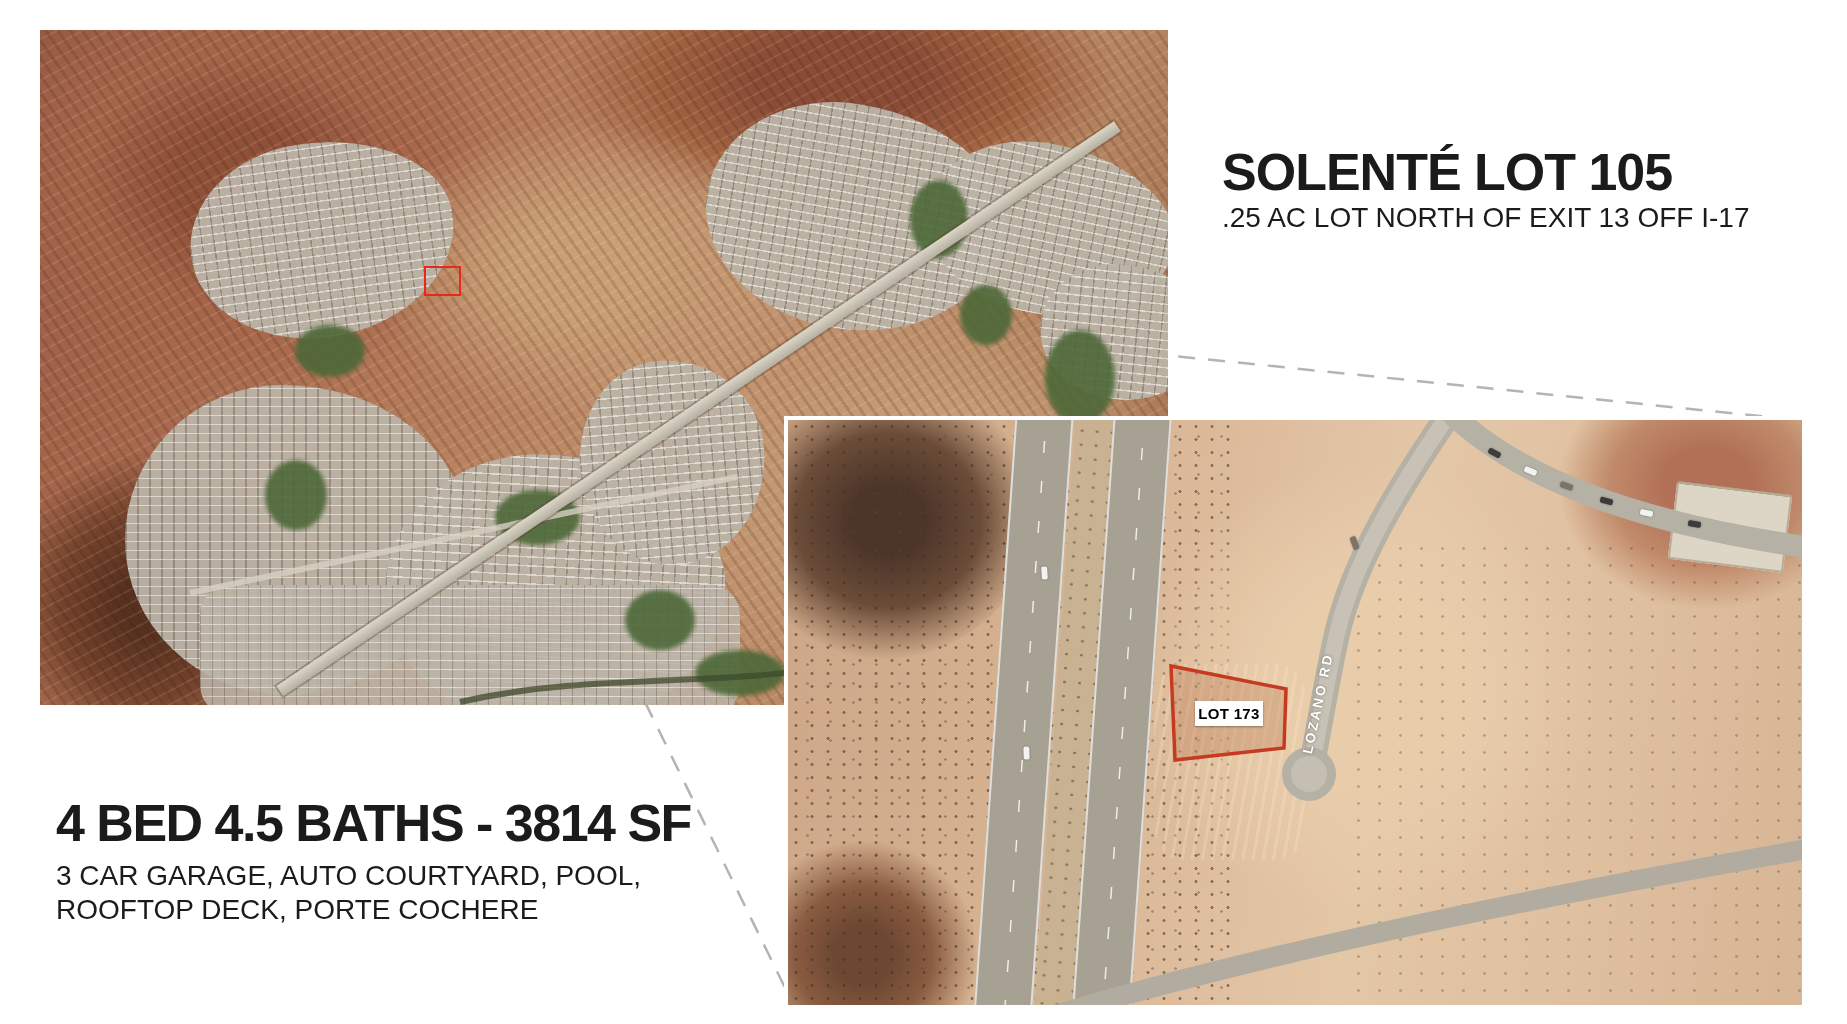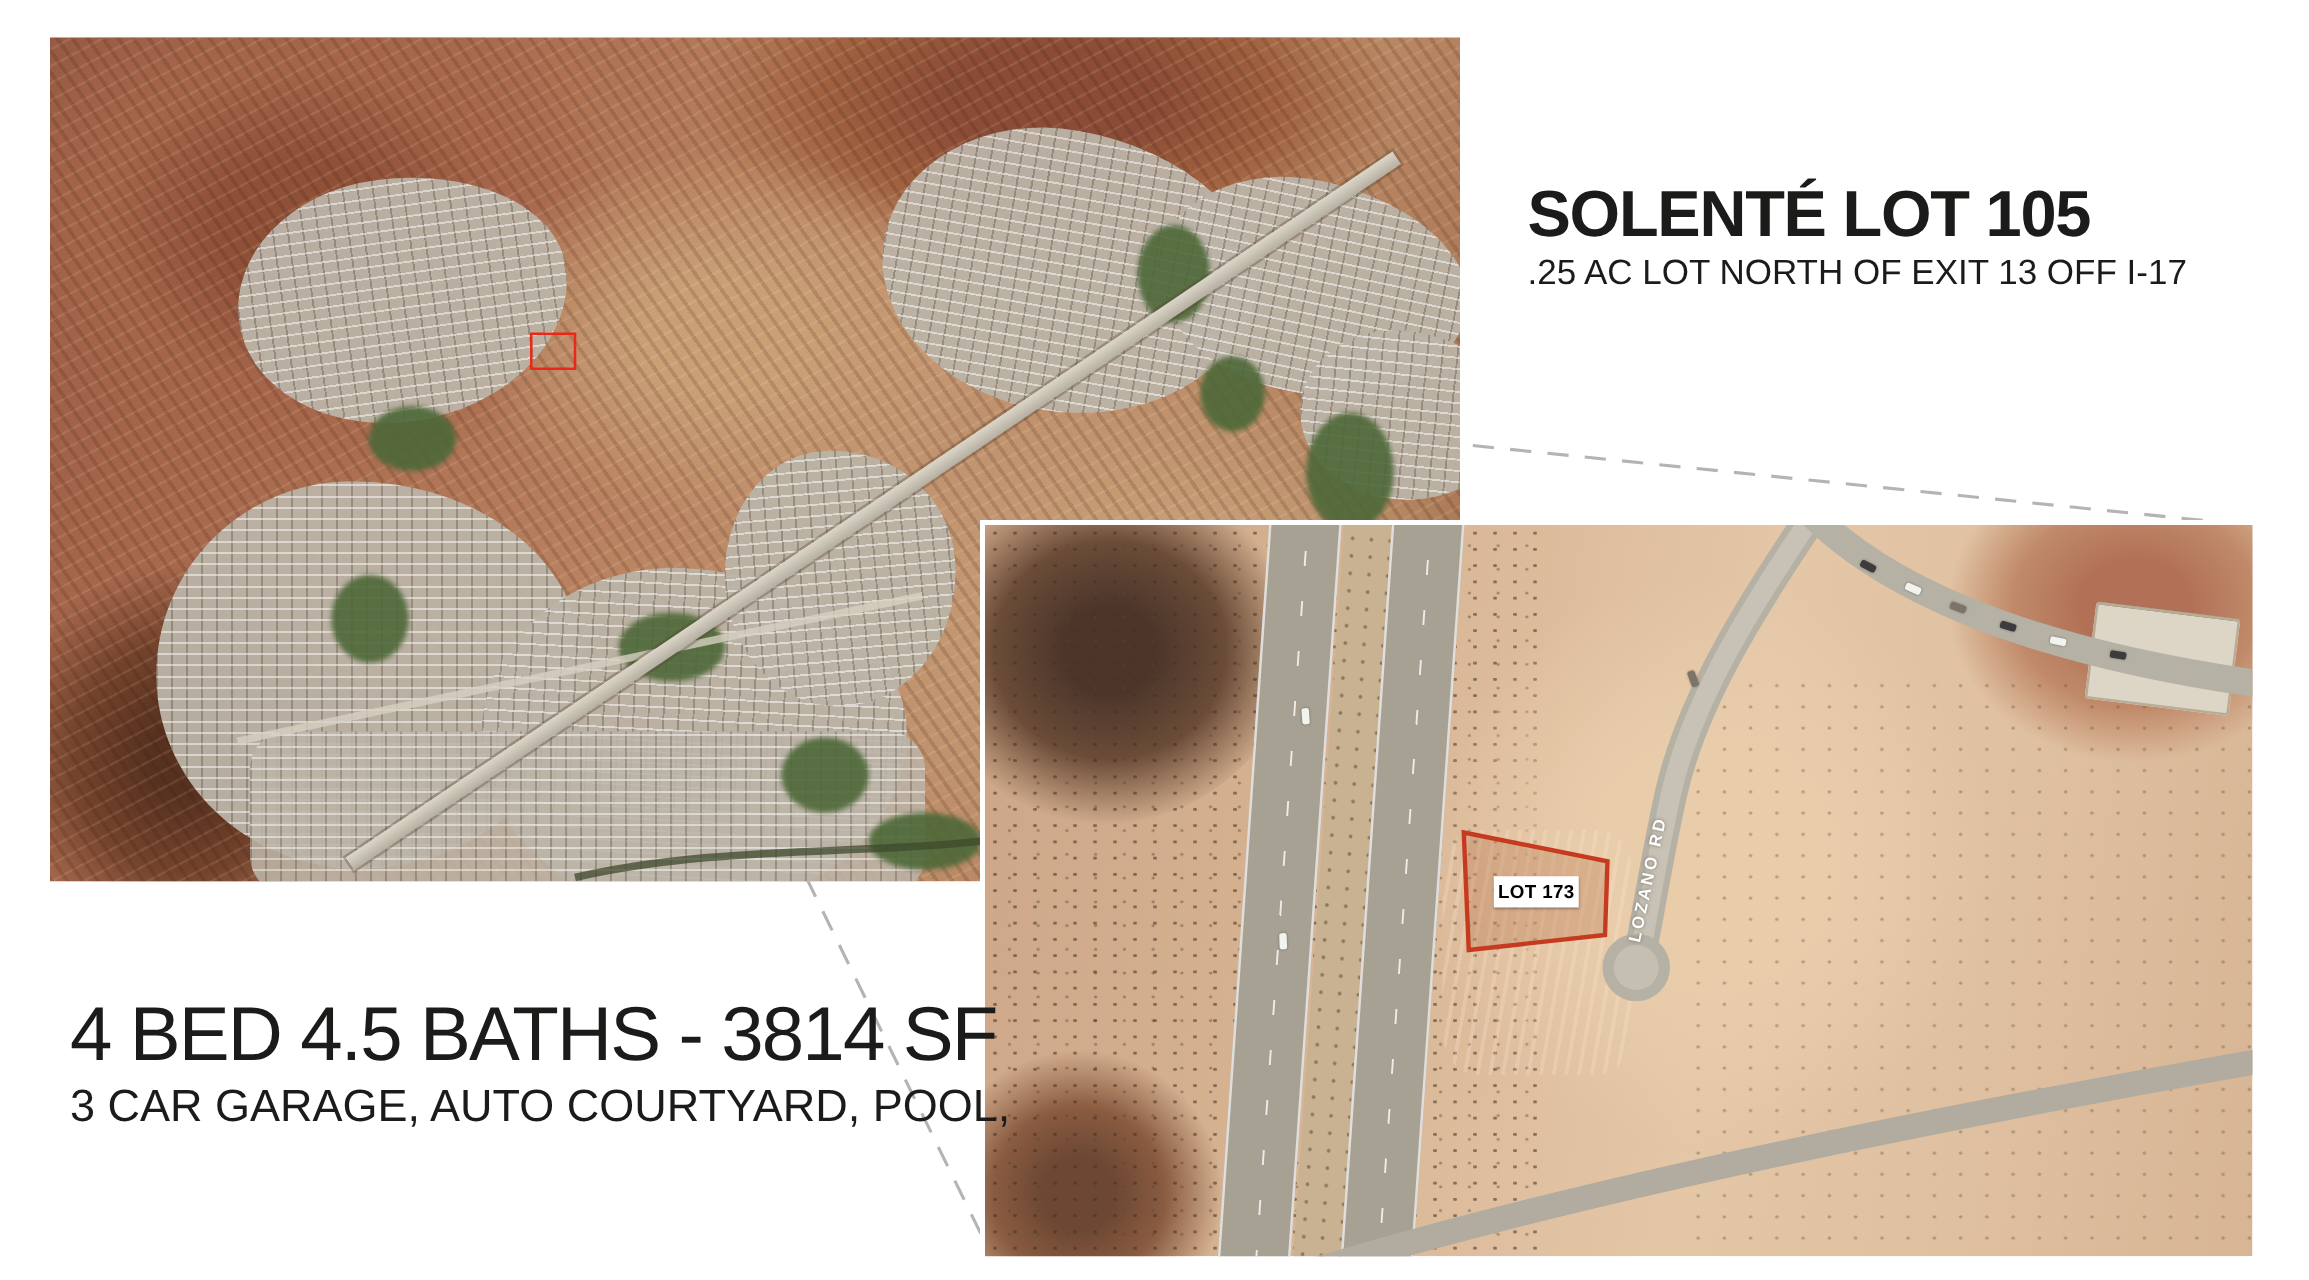--- a/index.html
+++ b/index.html
@@ -139,24 +139,24 @@
     margin-top: 20px;
   }
   .title-block .addr {
     margin-top: 14px; font-size: 28px; font-weight: normal; letter-spacing: 0;
     line-height: 40px; white-space: pre;
   }
   .title-block .addr2 { margin-top: 0; }
 
   .details-block { position: absolute; left: 56px; top: 797px; z-index: 4; }
   .details-block h2 {
-    font-size: 61px; font-weight: normal; letter-spacing: -1.5px; line-height: 1; white-space: pre;
+    font-size: 52px; font-weight: bold; letter-spacing: -1.5px; line-height: 1; white-space: pre;
   }
   .details-block .feat {
-    margin-top: 10px; font-size: 36px; line-height: 34px; white-space: pre;
+    margin-top: 10px; font-size: 28px; line-height: 34px; white-space: pre;
   }
 </style>
 </head>
 <body>
 
 <svg id="connectors" width="1847" height="1024">
   <line x1="462" y1="283" x2="1798" y2="420" stroke="#b4b4b4" stroke-width="2.5" stroke-dasharray="17 13"></line>
   <line x1="447" y1="298" x2="792" y2="1002" stroke="#b4b4b4" stroke-width="2.5" stroke-dasharray="17 13"></line>
 </svg>
 
@@ -239,13 +239,14 @@
   <div class="car light" style="left:232px; top:330px; transform:rotate(88deg);"></div>
   <div class="car gray" style="left:560px; top:120px; transform:rotate(70deg);"></div>
 
   <div class="road-label">LOZANO RD</div>
   <div class="lot-label">LOT 173</div>
 </div>
 
 <div class="details-block">
   <h2>4 BED 4.5 BATHS - 3814 SF</h2>
   <div class="feat">3 CAR GARAGE, AUTO COURTYARD, POOL,</div>
+  <div class="feat" style="margin-top:0;">ROOFTOP DECK, PORTE COCHERE</div>
 </div>
 
 </body></html>

